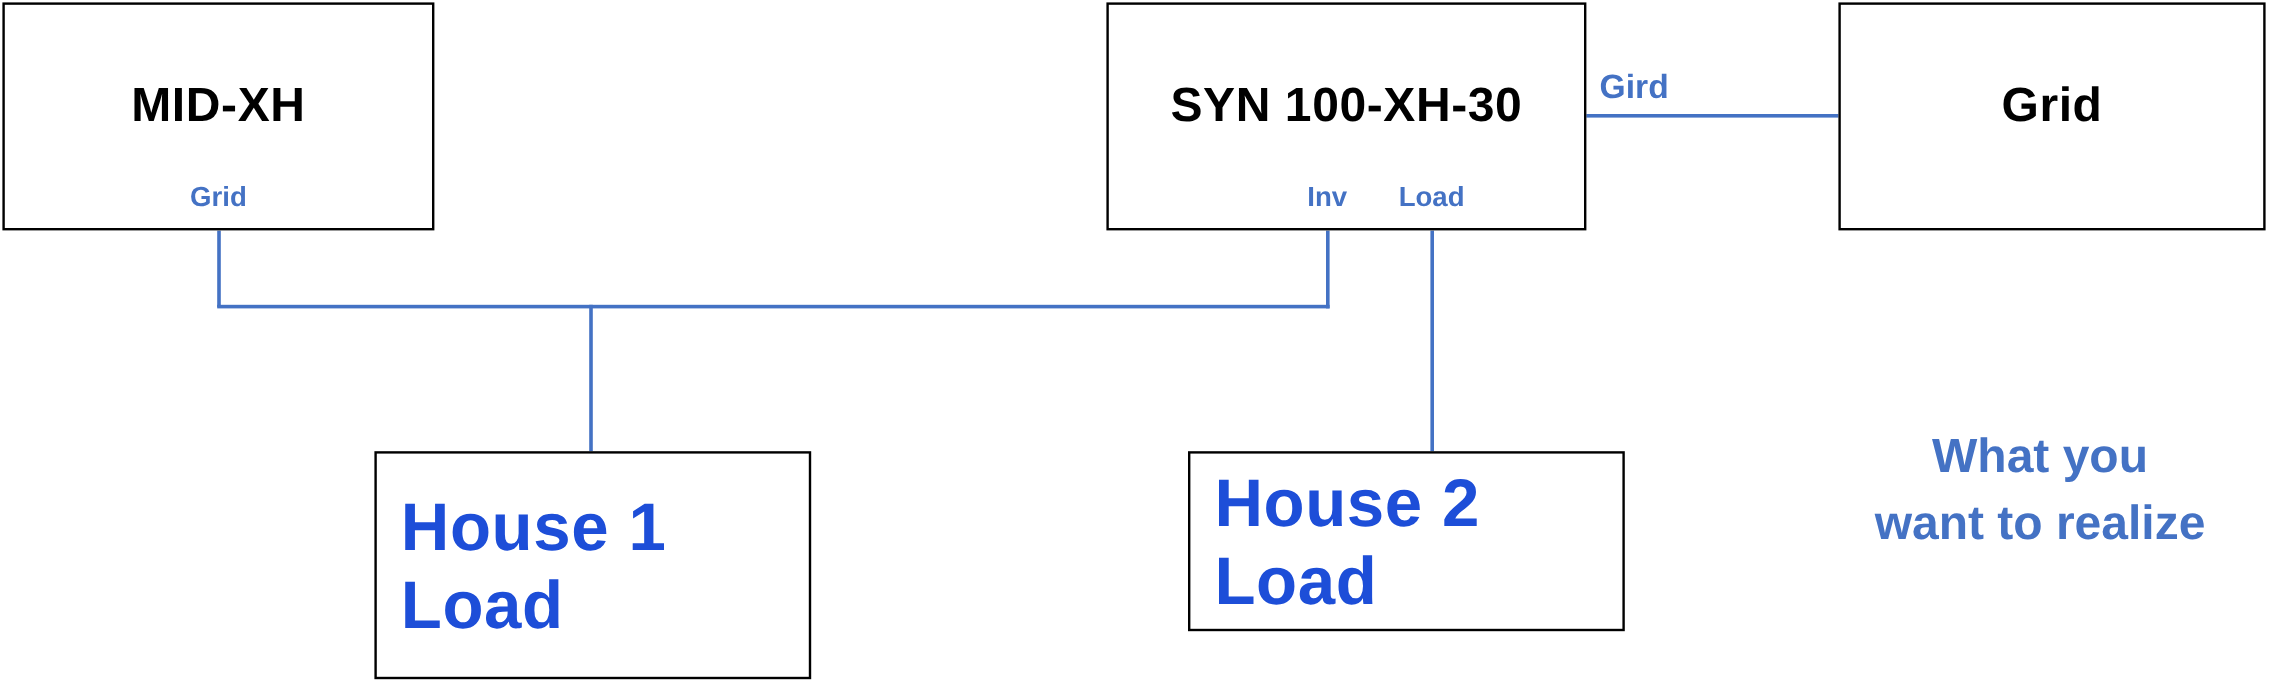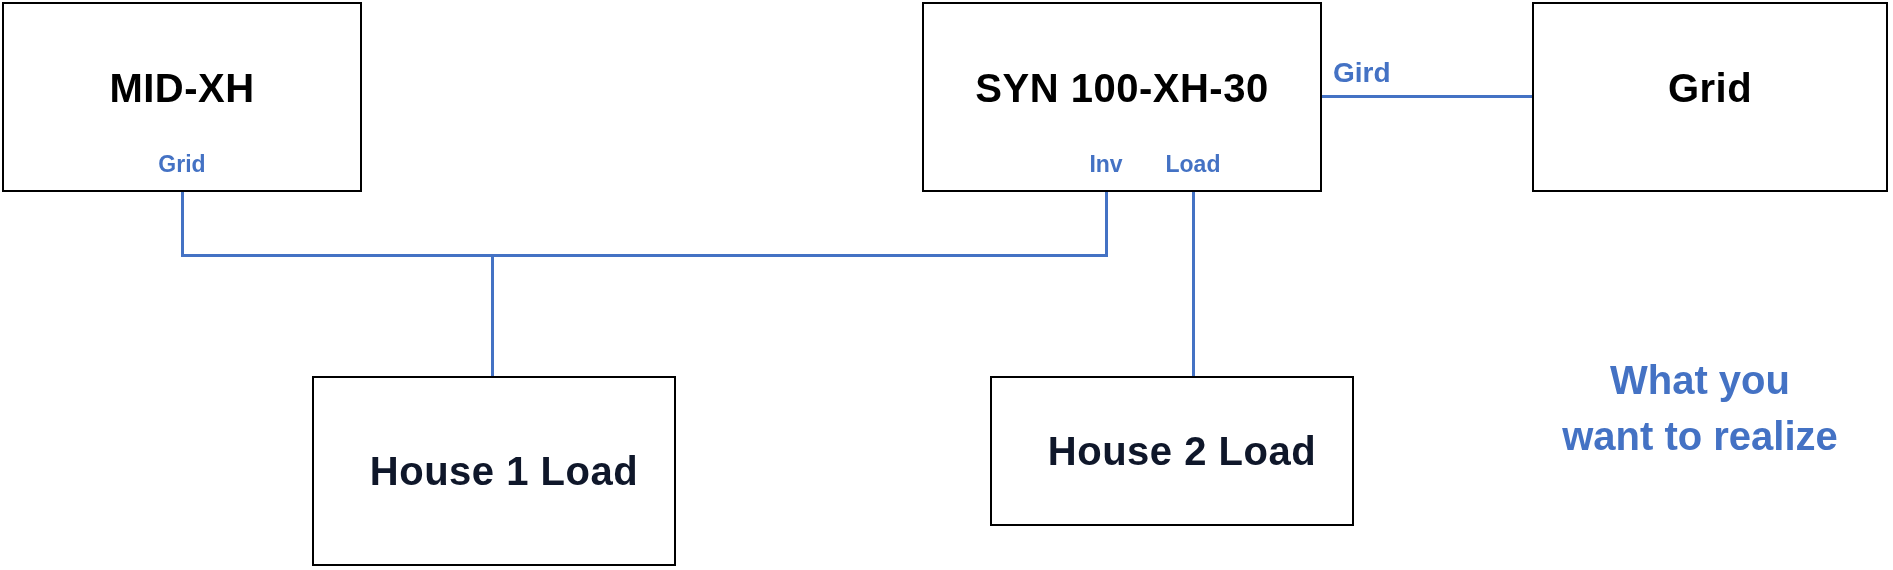--- a/index.html
+++ b/index.html
@@ -32,22 +32,22 @@
 
   .box-label.top-node { top: 62px; }
 
   .box.center-label {
     display: flex;
     align-items: center;
     justify-content: center;
   }
   .box.center-label .box-label-inline {
     font-weight: bold;
-    font-size: 40px;
-    color: #0f172a;
+    font-size: 56px;
+    color: #1d4ed8;
     letter-spacing: 0.5px;
     margin-left: 20px;
   }
 
   .port-label {
     position: absolute;
     bottom: 12px;
     font-weight: bold;
     font-size: 23px;
     color: #4472C4;

